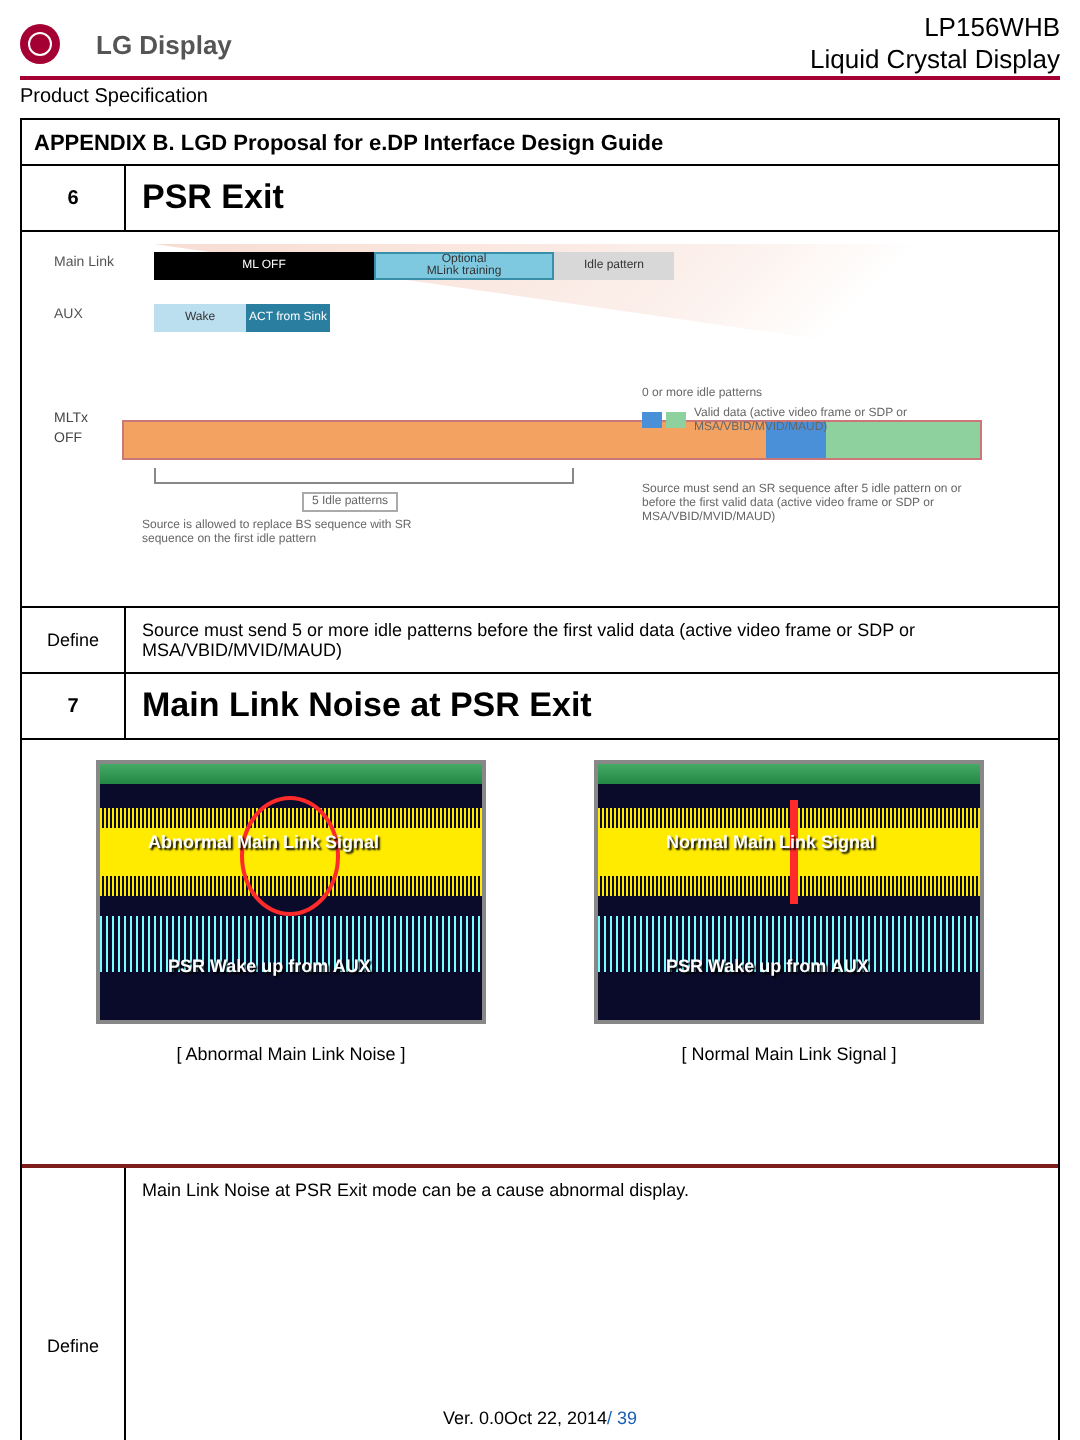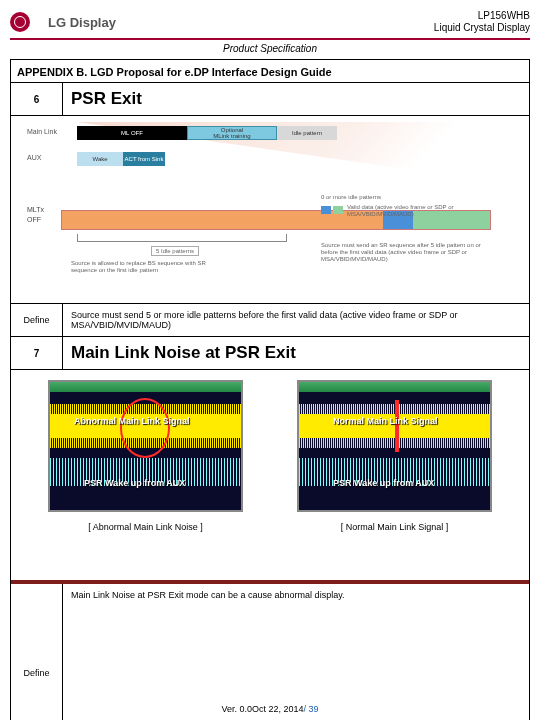--- a/index.html
+++ b/index.html
@@ -32,27 +32,25 @@
     border-radius: 50%;
     background: #a50034;
     display:flex;align-items:center;justify-content:center;
   }
   .logo-face {
     width: 12px; height: 12px; border-radius:50%;
     border: 1.2px solid #fff;
     position: relative;
   }
   .logo-text { font-weight: bold; font-size: 13px; color: #555; }
-  .header-right { text-align: right; font-size: 10px; line-height: 1.25; }
+  .header-right { text-align: right; font-size: 13px; line-height: 1.25; }
   .hr-red { height: 2px; background: #a50034; margin-top: 2px; }
   .spec-title {
-    text-align: center;
     font-size: 10px;
     padding: 3px 0 5px;
-    font-style: italic;
   }
   .outer-border {
     border: 1px solid #000;
     height: 704px;
     display: flex;
     flex-direction: column;
   }
   .appendix-title {
     font-size: 11px;
     font-weight: bold;
@@ -133,21 +131,21 @@
     position:absolute; left: 130px; top: 48px;
     font-size: 6px; border:1px solid #aaa; padding: 1px 4px; color:#666;
   }
   .tiny-note { position:absolute; font-size:6px; color:#666; line-height:1.15;}
   .note-left { left: 50px; top: 62px; width: 150px;}
   .note-right { left: 300px; top: 44px; width: 170px;}
   .note-top { left: 300px; top: -4px; width: 170px;}
   .legend-box { position:absolute; top: 2px; height: 8px; width: 10px;}
 
   .scopes-cell {
-    border-bottom: 4px solid #7f1d1d;
+    border-bottom: 2px solid #7f1d1d;
     height: 214px;
     padding: 10px;
     display:flex;
     justify-content: space-around;
     align-items: flex-start;
   }
   .scope-col { width: 210px; display:flex;flex-direction:column;align-items:center;}
   .scope-frame {
     width: 195px; height: 132px;
     background: #0a0a2a;

